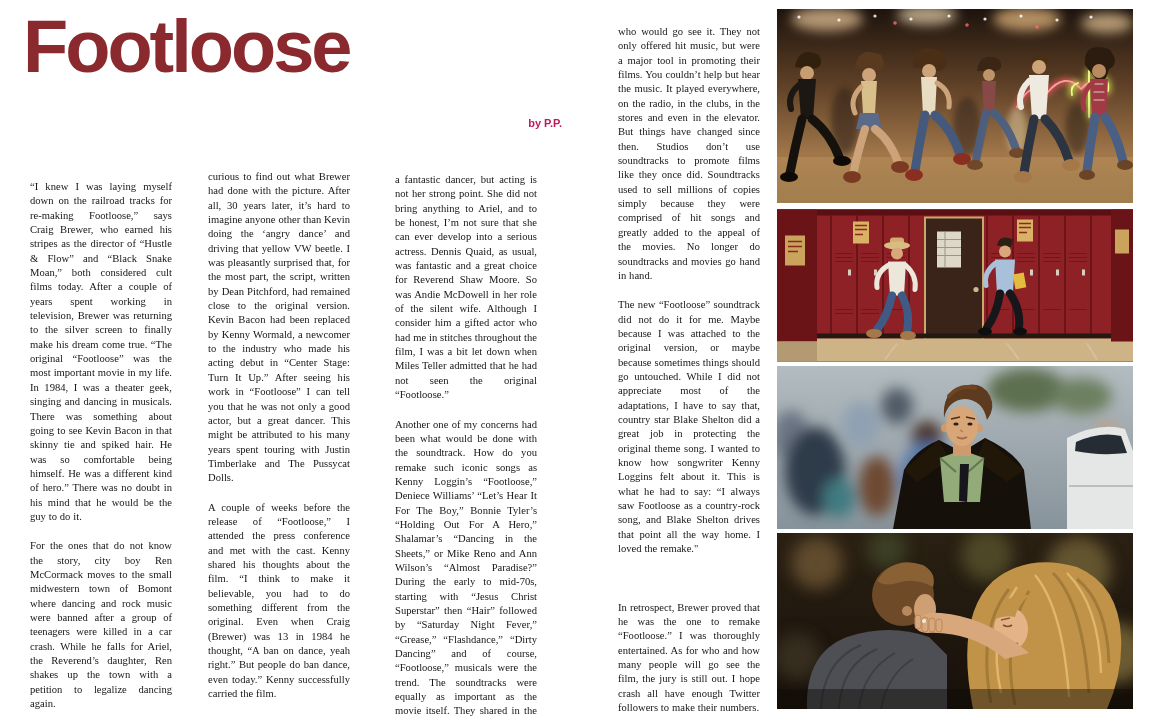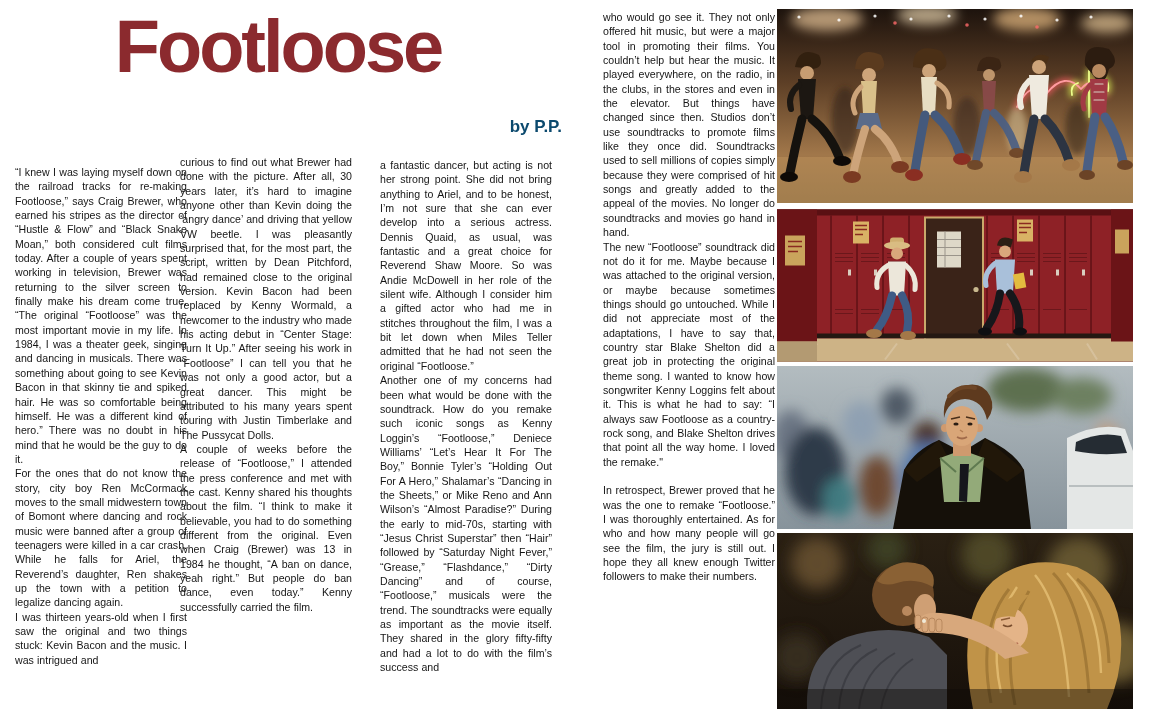--- a/index.html
+++ b/index.html
@@ -2,31 +2,31 @@
 <html lang="en"><head>
 <meta charset="utf-8">
 <style>
   html,body{margin:0;padding:0;background:#ffffff;}
   body{width:1152px;height:720px;font-family:"Liberation Sans",sans-serif;overflow:hidden;}
   *{box-sizing:border-box;}
 
   .page{position:relative;width:1152px;height:720px;background:#fff;overflow:hidden;}
 
   
-  .masthead{position:absolute;left:7px;top:12px;width:542px;text-align:center;color:#8b2a2e;}
+  .masthead{position:absolute;left:23px;top:12px;width:542px;color:#8b2a2e;}
   .title{margin:0;font-size:74px;font-weight:700;letter-spacing:-3px;line-height:0.95;color:#8b2a2e;}
   .subtitle{margin-top:1px;font-size:19px;font-weight:700;letter-spacing:0;color:#8b2a2e;}
-  .byline{position:absolute;top:117px;right:590px;font-size:17px;font-weight:700;color:#0c4a6e;}
+  .byline{position:absolute;top:117px;right:590px;font-size:11px;font-weight:700;color:#be185d;}
 
   
   .col{position:absolute;width:172px;text-align:justify;font-size:10.6px;line-height:14.35px;
        color:#151515;overflow:hidden;hyphens:auto;-webkit-hyphens:auto;word-spacing:0.2px;}
-  .col p{margin:0;}
+  .col p{margin:15px;font-family:Liberation Serif, serif;}
   .col-1{left:15px;top:165px;height:562px;}
-  .col-2{left:180px;top:155px;height:562px;}
+  .col-2{left:193px;top:155px;height:562px;}
   .col-3{left:380px;top:158px;height:562px;}
   .col-4{left:603px;top:10px;height:702px;}
 
   
   .photo{position:absolute;left:777px;width:356px;overflow:hidden;background:#888;}
   .photo svg{display:block;width:100%;height:100%;}
   .photo-1{top:9px;height:194px;}
   .photo-2{top:209px;height:153px;}
   .photo-3{top:366px;height:163px;}
   .photo-4{top:533px;height:176px;}
@@ -51,21 +51,21 @@
       <p>A couple of weeks before the release of “Footloose,” I attended the press conference and met with the cast. Kenny shared his thoughts about the film. “I think to make it believable, you had to do something different from the original. Even when Craig (Brewer) was 13 in 1984 he thought, “A ban on dance, yeah right.” But people do ban dance, even today.” Kenny successfully carried the film.</p>
     </div>
   <div class="col col-3">
       <p>a fantastic dancer, but acting is not her strong point. She did not bring anything to Ariel, and to be honest, I’m not sure that she can ever develop into a serious actress. Dennis Quaid, as usual, was fantastic and a great choice for Reverend Shaw Moore. So was Andie McDowell in her role of the silent wife. Although I consider him a gifted actor who had me in stitches throughout the film, I was a bit let down when Miles Teller admitted that he had not seen the original “Footloose.”</p>
       <p>Another one of my concerns had been what would be done with the soundtrack. How do you remake such iconic songs as Kenny Loggin’s “Footloose,” Deniece Williams’ “Let’s Hear It For The Boy,” Bonnie Tyler’s “Holding Out For A Hero,” Shalamar’s “Dancing in the Sheets,” or Mike Reno and Ann Wilson’s “Almost Paradise?” During the early to mid-70s, starting with “Jesus Christ Superstar” then “Hair” followed by “Saturday Night Fever,” “Grease,” “Flashdance,” “Dirty Dancing” and of course, “Footloose,” musicals were the trend. The soundtracks were equally as important as the movie itself. They shared in the glory fifty-fifty and had a lot to do with the film’s success and</p>
     </div>
   <div class="col col-4">
       <p>who would go see it. They not only offered hit music, but were a major tool in promoting their films. You couldn’t help but hear the music. It played everywhere, on the radio, in the clubs, in the stores and even in the elevator. But things have changed since then. Studios don’t use soundtracks to promote films like they once did. Soundtracks used to sell millions of copies simply because they were comprised of hit songs and greatly added to the appeal of the movies. No longer do soundtracks and movies go hand in hand.</p>
       <p>The new “Footloose” soundtrack did not do it for me. Maybe because I was attached to the original version, or maybe because sometimes things should go untouched. While I did not appreciate most of the adaptations, I have to say that, country star Blake Shelton did a great job in protecting the original theme song. I wanted to know how songwriter Kenny Loggins felt about it. This is what he had to say: “I always saw Footloose as a country-rock song, and Blake Shelton drives that point all the way home. I loved the remake."</p>
       <p>&nbsp;</p>
-      <p>In retrospect, Brewer proved that he was the one to remake “Footloose.” I was thoroughly entertained. As for who and how many people will go see the film, the jury is still out. I hope they all knew enough Twitter followers to make their numbers.</p>
+      <p>In retrospect, Brewer proved that he was the one to remake “Footloose.” I was thoroughly entertained. As for who and how many people will go see the film, the jury is still out. I hope crash all have enough Twitter followers to make their numbers.</p>
     </div>
 
   <figure class="photo photo-1" style="margin:0">
     <svg viewBox="0 0 356 194" aria-label="dance-floor-scene">
       <defs>
         <linearGradient id="p1bg" x1="0" y1="0" x2="0" y2="1">
           <stop offset="0" stop-color="#1d130d"></stop>
             <stop offset=".38" stop-color="#5d3f26"></stop>
           <stop offset=".75" stop-color="#a1774a"></stop>
             <stop offset="1" stop-color="#8a6a41"></stop>

